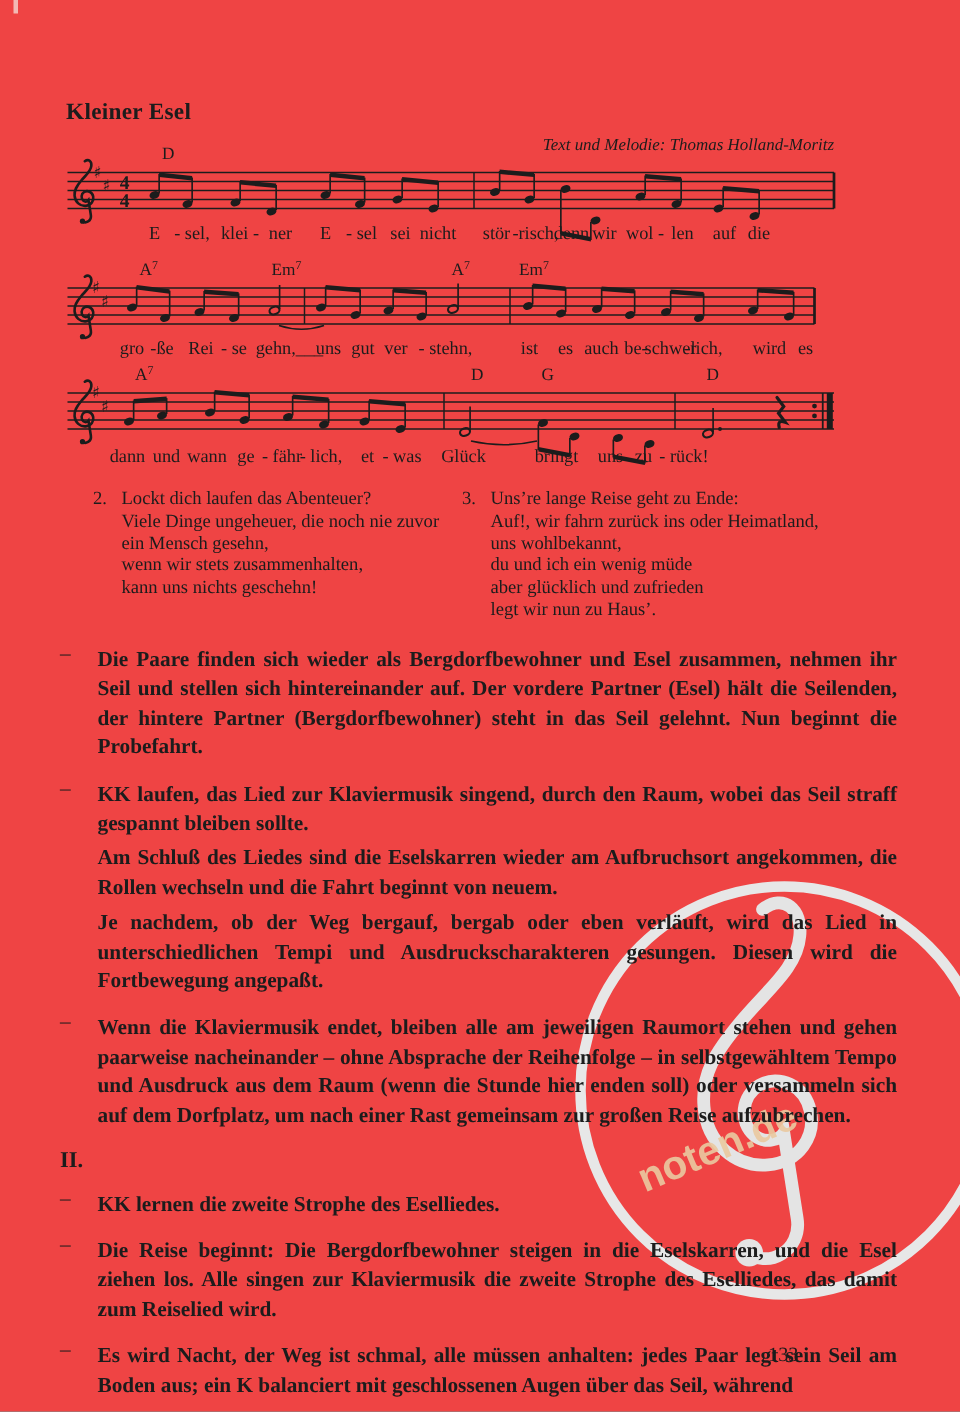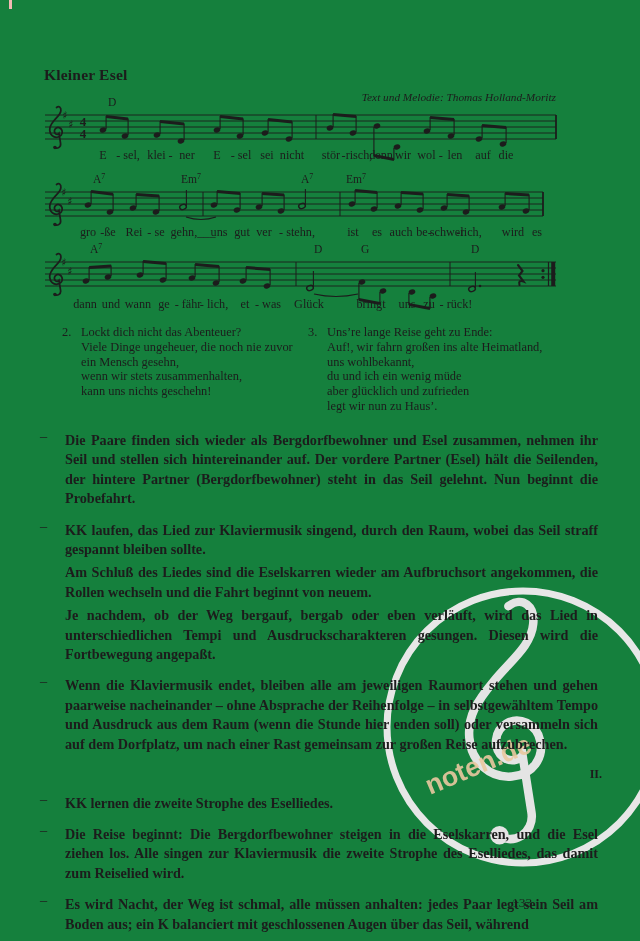--- a/index.html
+++ b/index.html
@@ -1,33 +1,33 @@
 <!DOCTYPE html>
 <html lang="de"><head>
 <meta charset="utf-8">
 <style>
   html,body{margin:0;padding:0;background:#888;}
-  .page{position:relative;width:640px;height:941px;background:#15803d;overflow:hidden;
+  .page{position:relative;width:640px;height:941px;background:#ef4444;overflow:hidden;
         font-family:"Liberation Serif","DejaVu Serif",serif;color:#1c1c1c;}
   .corner{position:absolute;left:9px;top:0;width:3px;height:9px;background:#f3b9b4;}
   .title{position:absolute;left:44px;top:66px;font-size:15.5px;font-weight:bold;letter-spacing:.2px;}
   .credit{position:absolute;right:84px;top:91px;font-size:11.3px;font-style:italic;}
   #wm{position:absolute;left:0;top:0;z-index:0;}
   #score-svg{position:absolute;left:0;top:0;z-index:1;}
   #score-svg text{font-family:"Liberation Serif","DejaVu Serif",serif;fill:#1c1c1c;}
   #score-svg text.sh{font-family:"DejaVu Sans",sans-serif;}
   .verses{position:absolute;top:325px;left:0;width:640px;font-size:12.4px;line-height:14.8px;z-index:2;}
   .verse{position:absolute;top:0;display:flex;}
   .verse .num{width:19px;flex:none;}
   .body{position:absolute;top:427px;left:40px;width:562px;font-size:14.2px;line-height:19.4px;z-index:2;}
   .bullet{display:flex;margin-bottom:4px;}
   .bullet .dash{width:21px;flex:none;}
   .bullet .bt{flex:1;text-align:justify;}
   .bt p{margin:4px;font-weight:bold;}
-  .hII{text-align:right;font-weight:bold;font-size:12px;margin:7px 0 5px 0;}
+  .hII{text-align:left;font-weight:bold;font-size:15px;margin:7px 0 5px 0;}
   .pageno{position:absolute;left:512px;top:895px;font-size:13.5px;z-index:2;}
 </style>
 </head>
 <body>
 
 <div class="page">
 
   <div class="corner"></div>
 
   <div class="title">Kleiner Esel</div>
@@ -271,32 +271,32 @@
         <text x="407" y="308" font-size="12.2" text-anchor="middle">uns</text>
         <text x="429" y="308" font-size="12.2" text-anchor="middle">zu</text>
         <text x="456" y="308" font-size="12.2" text-anchor="middle">- rück!</text>
       </g>
     </svg>
 
   <div class="verses" id="verses">
       <div class="verse" style="left: 62px;">
         <span class="num">2.</span>
         <div>
-          <div>Lockt dich nicht das Abenteuer?</div>
+          <div>Lockt dich laufen das Abenteuer?</div>
           <div>Viele Dinge ungeheuer, die noch nie zuvor</div>
           <div>ein Mensch gesehn,</div>
           <div>wenn wir stets zusammenhalten,</div>
           <div>kann uns nichts geschehn!</div>
         </div>
       </div>
       <div class="verse" style="left: 308px;">
         <span class="num">3.</span>
         <div>
           <div>Uns’re lange Reise geht zu Ende:</div>
-          <div>Auf!, wir fahrn großen ins alte Heimatland,</div>
+          <div>Auf!, wir fahrn zurück ins oder Heimatland,</div>
           <div>uns wohlbekannt,</div>
           <div>du und ich ein wenig müde</div>
           <div>aber glücklich und zufrieden</div>
           <div>legt wir nun zu Haus’.</div>
         </div>
       </div>
     </div>
 
   <div class="body" id="body">
       <div class="bullet">

